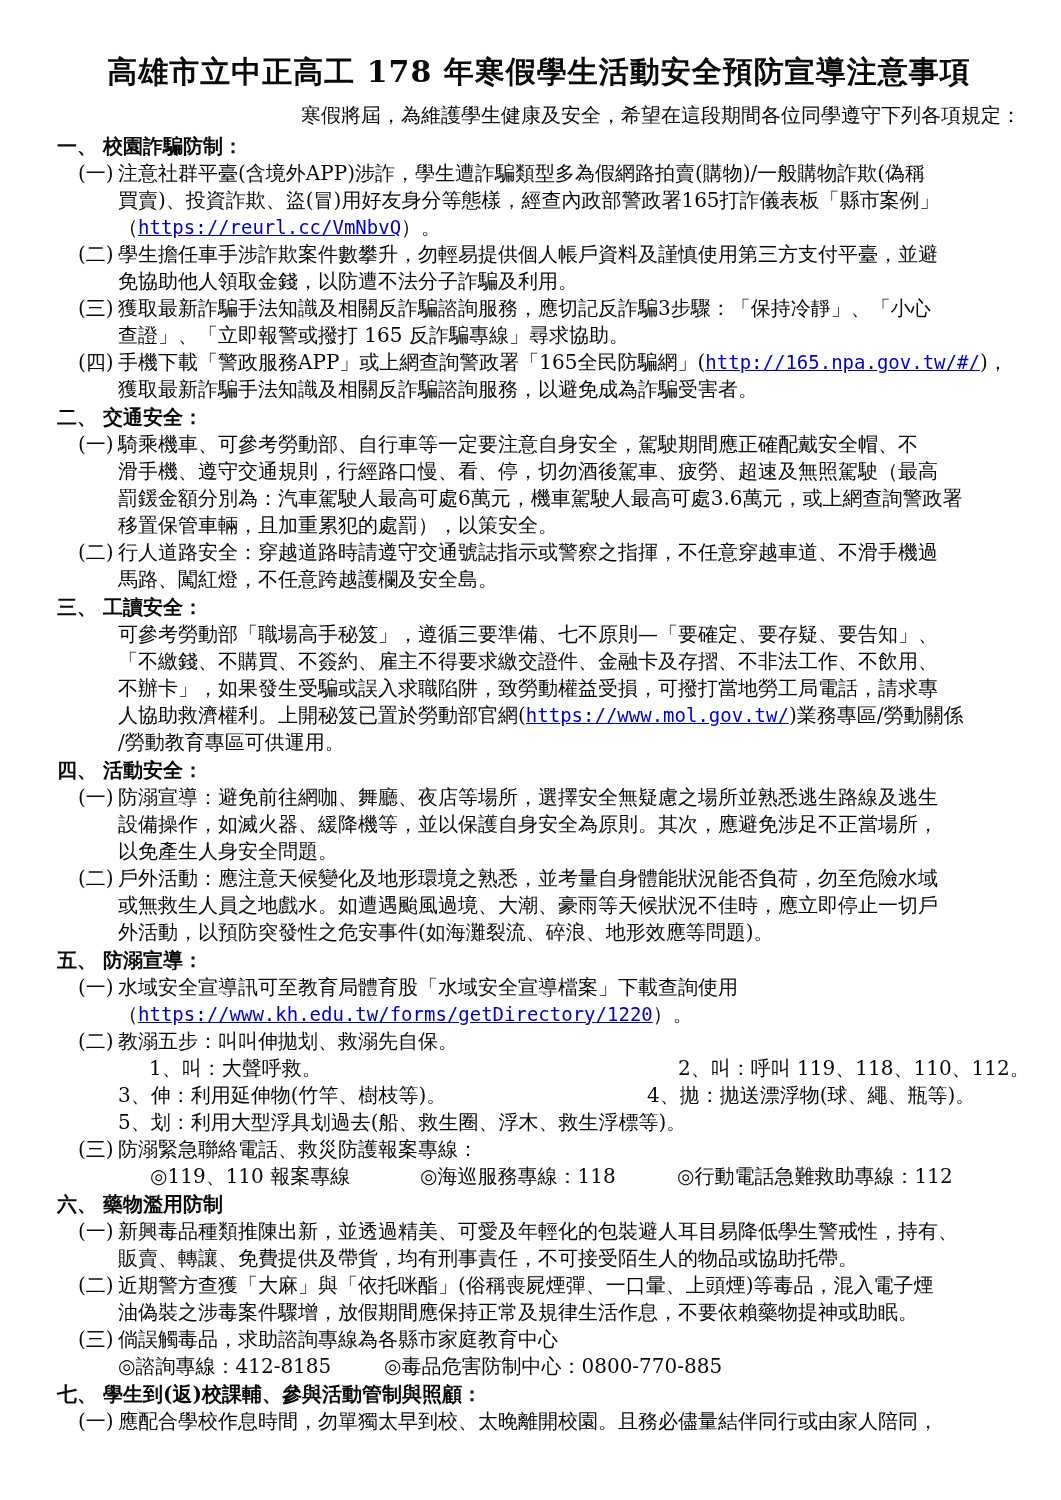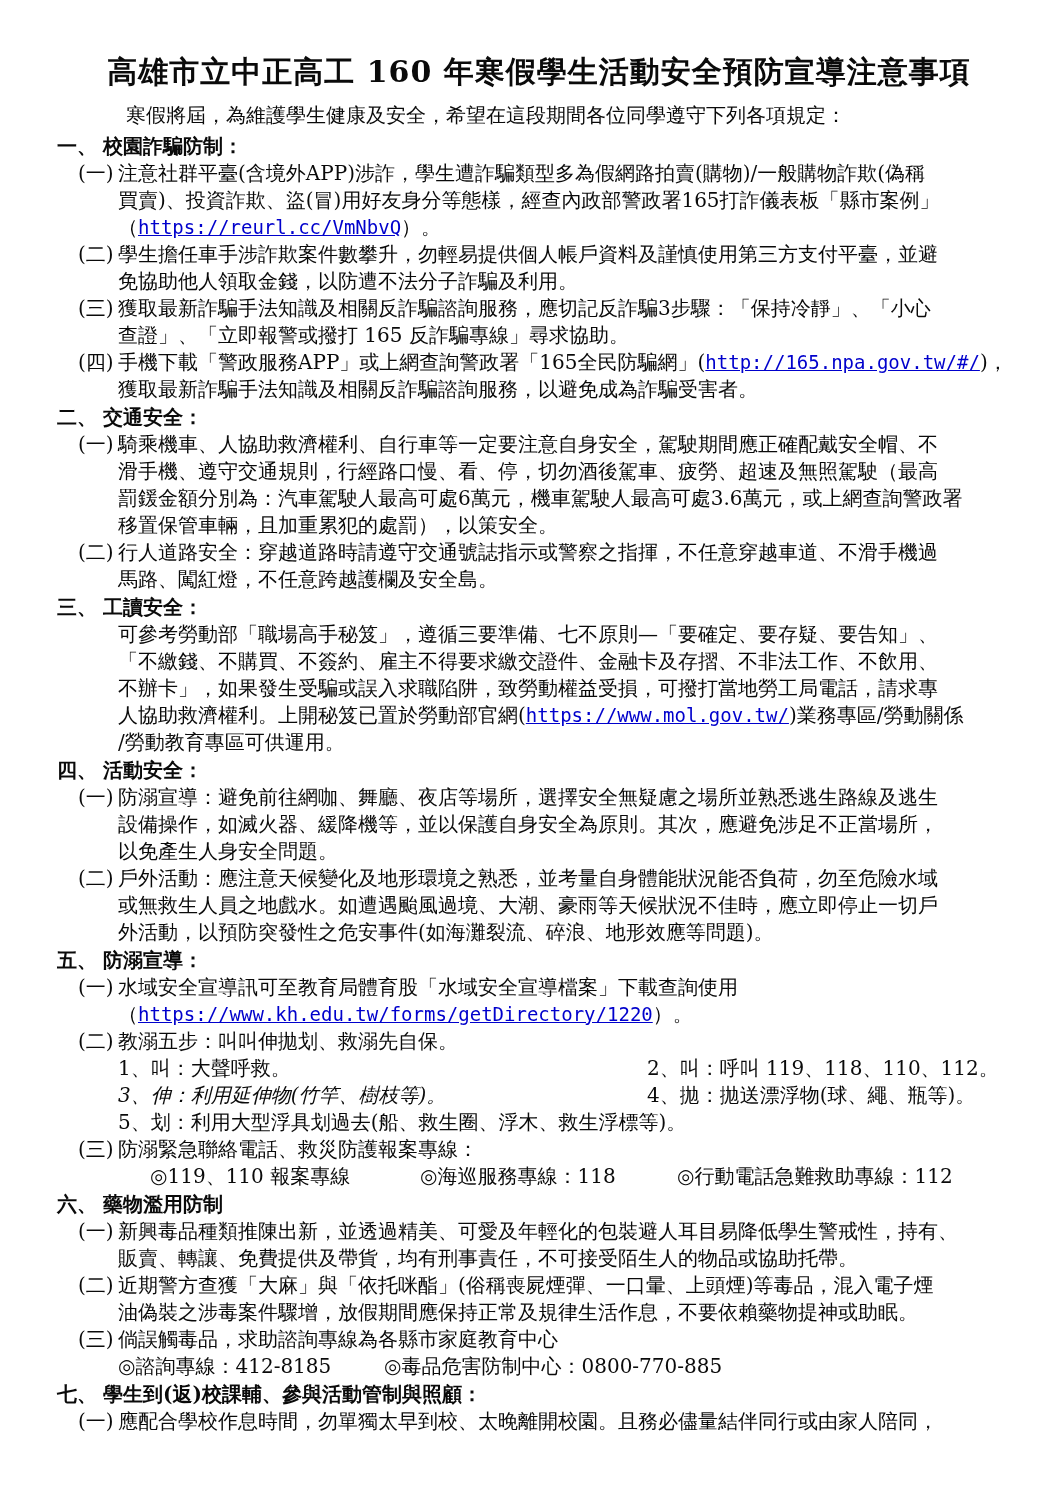--- a/index.html
+++ b/index.html
@@ -27,20 +27,21 @@
     white-space: nowrap;
     line-height: 40px;
     margin-bottom: 10px;
   }
   .intro {
     padding-left: 69px;
     font-size: 20px;
     line-height: 27px;
     white-space: nowrap;
     margin-bottom: 3px;
+    text-align: right;
   }
   .sec-heading {
     font-size: 20px;
     font-weight: bold;
     line-height: 28px;
     white-space: nowrap;
   }
   .sec-num {
     display: inline-block;
     width: 46px;
@@ -71,21 +72,21 @@
     font-family: "DejaVu Sans Mono", monospace;
     font-size: 19px;
     cursor: pointer;
   }
 </style>
 </head>
 <body>
 
 <div class="page" style="color: rgb(10, 10, 10); background: rgb(255, 255, 255);">
   <div class="doc">
-    <div class="title">高雄市立中正高工 160 年寒假學生活動安全預防宣導注意事項</div>
+    <div class="title">高雄市立中正高工 178 年寒假學生活動安全預防宣導注意事項</div>
     <div class="intro">寒假將屆，為維護學生健康及安全，希望在這段期間各位同學遵守下列各項規定：</div>
     <div id="sections-container">
         <div class="section">
           <div class="sec-heading"><span class="sec-num">一、</span><span class="sec-title">校園詐騙防制：</span></div>
           <div class="item">
             <span class="marker">(一)</span>
             <div class="line"><span class="seg">注意社群平臺(含境外APP)涉詐，學生遭詐騙類型多為假網路拍賣(購物)/一般購物詐欺(偽稱</span></div>
             <div class="line"><span class="seg">買賣)、投資詐欺、盜(冒)用好友身分等態樣，經查內政部警政署165打詐儀表板「縣市案例」</span></div>
             <div class="line"><span class="seg">（</span><a class="doc-link">https://reurl.cc/VmNbvQ</a><span class="seg">）。</span></div>
           </div>
@@ -102,21 +103,21 @@
           <div class="item">
             <span class="marker">(四)</span>
             <div class="line"><span class="seg">手機下載「警政服務APP」或上網查詢警政署「165全民防騙網」(</span><a class="doc-link">http://165.npa.gov.tw/#/</a><span class="seg">)，</span></div>
             <div class="line"><span class="seg">獲取最新詐騙手法知識及相關反詐騙諮詢服務，以避免成為詐騙受害者。</span></div>
           </div>
         </div>
         <div class="section">
           <div class="sec-heading"><span class="sec-num">二、</span><span class="sec-title">交通安全：</span></div>
           <div class="item">
             <span class="marker">(一)</span>
-            <div class="line"><span class="seg">騎乘機車、人協助救濟權利、自行車等一定要注意自身安全，駕駛期間應正確配戴安全帽、不</span></div>
+            <div class="line"><span class="seg">騎乘機車、可參考勞動部、自行車等一定要注意自身安全，駕駛期間應正確配戴安全帽、不</span></div>
             <div class="line"><span class="seg">滑手機、遵守交通規則，行經路口慢、看、停，切勿酒後駕車、疲勞、超速及無照駕駛（最高</span></div>
             <div class="line"><span class="seg">罰鍰金額分別為：汽車駕駛人最高可處6萬元，機車駕駛人最高可處3.6萬元，或上網查詢警政署</span></div>
             <div class="line"><span class="seg">移置保管車輛，且加重累犯的處罰），以策安全。</span></div>
           </div>
           <div class="item">
             <span class="marker">(二)</span>
             <div class="line"><span class="seg">行人道路安全：穿越道路時請遵守交通號誌指示或警察之指揮，不任意穿越車道、不滑手機過</span></div>
             <div class="line"><span class="seg">馬路、闖紅燈，不任意跨越護欄及安全島。</span></div>
           </div>
         </div>
@@ -148,22 +149,22 @@
         <div class="section">
           <div class="sec-heading"><span class="sec-num">五、</span><span class="sec-title">防溺宣導：</span></div>
           <div class="item">
             <span class="marker">(一)</span>
             <div class="line"><span class="seg">水域安全宣導訊可至教育局體育股「水域安全宣導檔案」下載查詢使用</span></div>
             <div class="line"><span class="seg">（</span><a class="doc-link">https://www.kh.edu.tw/forms/getDirectory/1220</a><span class="seg">）。</span></div>
           </div>
           <div class="item">
             <span class="marker">(二)</span>
             <div class="line"><span class="seg">教溺五步：叫叫伸拋划、救溺先自保。</span></div>
-            <div class="line"><span class="col" style="min-width: 529px;">1、叫：大聲呼救。</span><span class="col">2、叫：呼叫 119、118、110、112。</span></div>
-            <div class="line"><span class="col" style="min-width: 529px; font-style: italic;">3、伸：利用延伸物(竹竿、樹枝等)。</span><span class="col">4、拋：拋送漂浮物(球、繩、瓶等)。</span></div>
+            <div class="line"><span class="col" style="min-width: 529px; margin-left: 31px;">1、叫：大聲呼救。</span><span class="col">2、叫：呼叫 119、118、110、112。</span></div>
+            <div class="line"><span class="col" style="min-width: 529px;">3、伸：利用延伸物(竹竿、樹枝等)。</span><span class="col">4、拋：拋送漂浮物(球、繩、瓶等)。</span></div>
             <div class="line"><span class="seg">5、划：利用大型浮具划過去(船、救生圈、浮木、救生浮標等)。</span></div>
           </div>
           <div class="item">
             <span class="marker">(三)</span>
             <div class="line"><span class="seg">防溺緊急聯絡電話、救災防護報案專線：</span></div>
             <div class="line"><span class="col" style="min-width: 270px; margin-left: 32px;">◎119、110 報案專線</span><span class="col" style="min-width: 257px;">◎海巡服務專線：118</span><span class="col">◎行動電話急難救助專線：112</span></div>
           </div>
         </div>
         <div class="section">
           <div class="sec-heading"><span class="sec-num">六、</span><span class="sec-title">藥物濫用防制</span></div>

